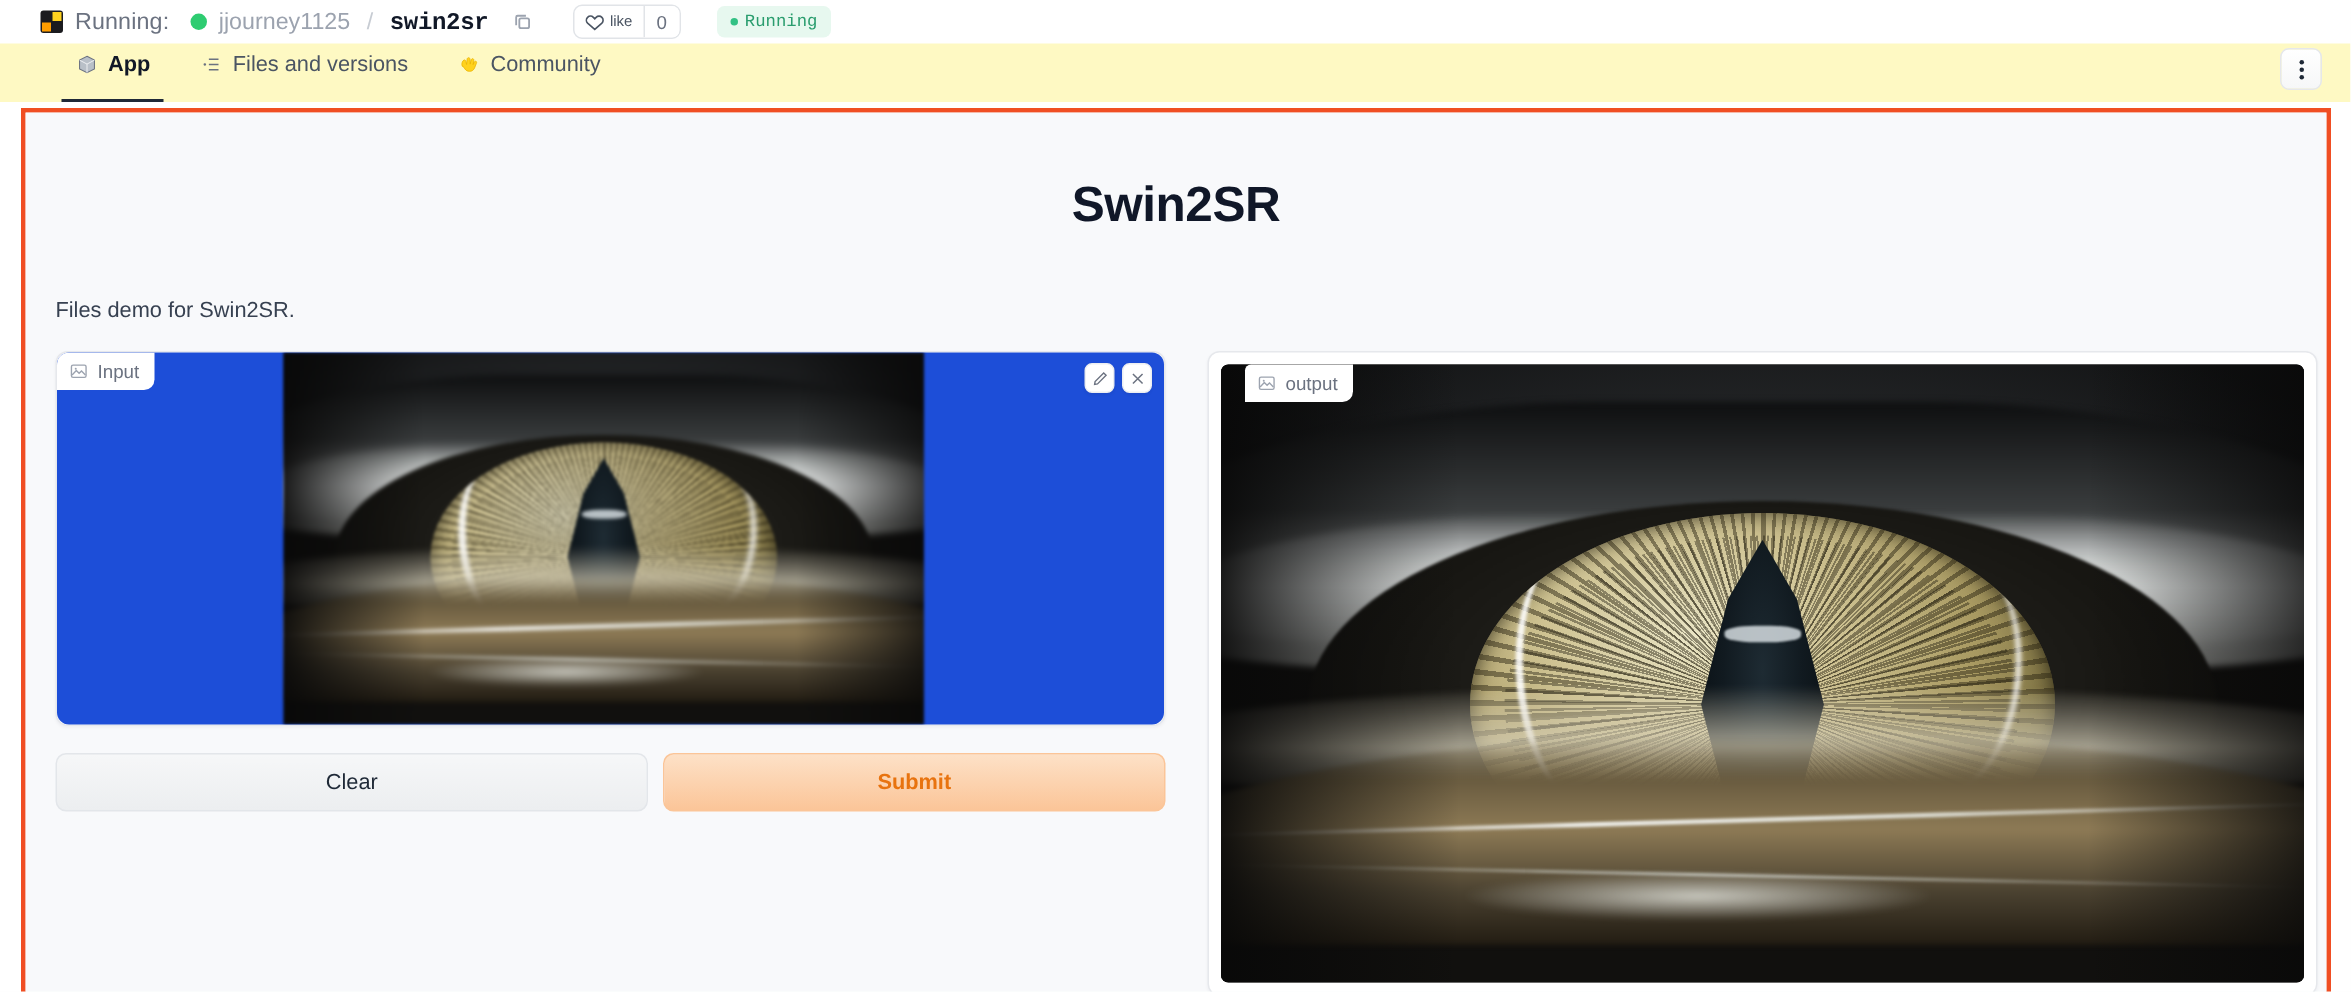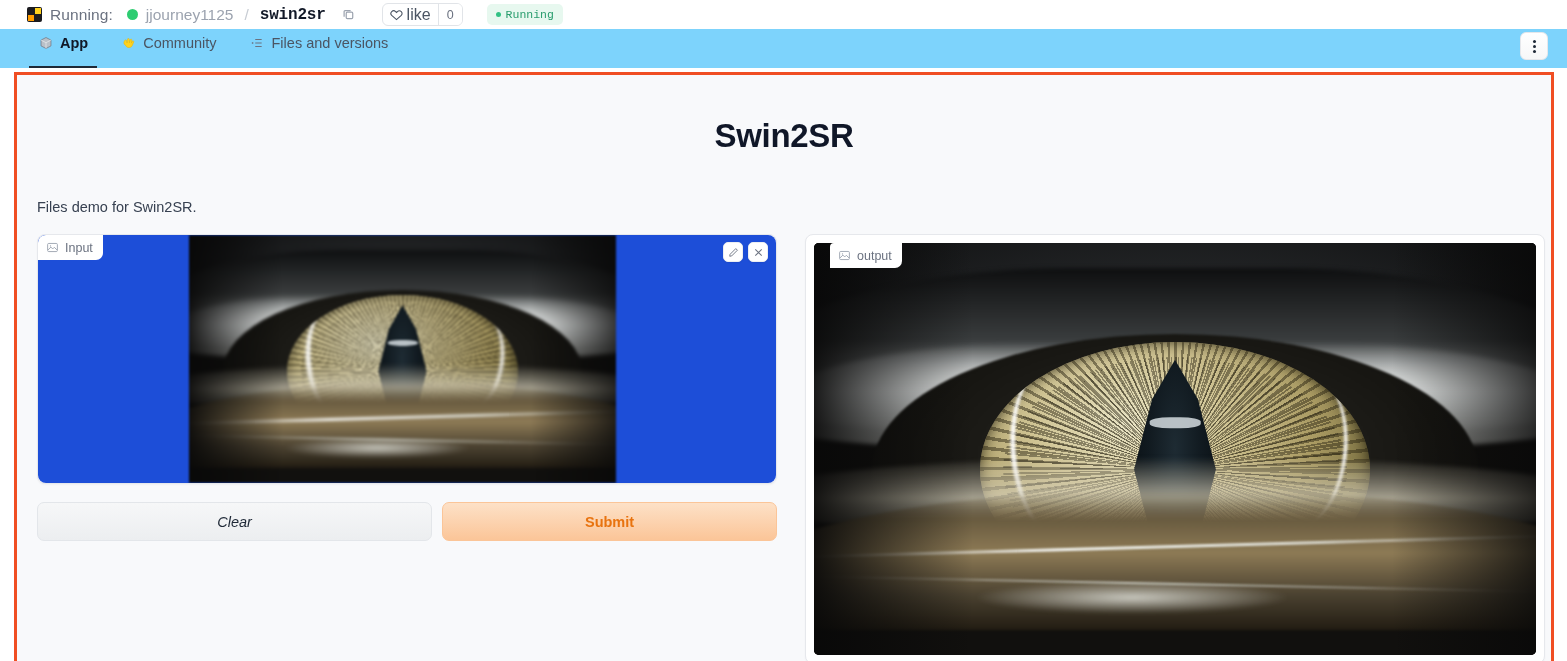--- a/index.html
+++ b/index.html
@@ -73,21 +73,21 @@
     border: 1px solid #e1e4e8;
     border-radius: 6px;
     height: 23px;
     margin-left: 18px;
     overflow: hidden;
     background: #fff;
   }
   .like-btn {
     display: flex; align-items: center; gap: 4px;
     padding: 0 7px 0 7px;
-    font-size: 16px;
+    font-size: 10px;
     color: #4b5563;
     cursor: pointer;
   }
   .like-count {
     display: flex; align-items: center;
     padding: 0 8px;
     font-size: 12.5px;
     color: #6b7280;
     border-left: 1px solid #e1e4e8;
     background: #fff;
@@ -109,22 +109,22 @@
   .running-dot {
     width: 5px; height: 5px; border-radius: 50%;
     background: #32c184;
   }
 
   
   .tabs-row {
     height: 39px;
     display: flex;
     align-items: flex-end;
-    padding-left: 29px;
-    background: #7dd3fc;
+    padding-left: 41px;
+    background: #fef9c3;
     position: relative;
   }
   .tab {
     display: flex;
     align-items: center;
     gap: 7px;
     height: 100%;
     padding: 0 9px 9px 9px;
     font-size: 14.5px;
     color: #4b5563;
@@ -396,21 +396,20 @@
     display: flex; align-items: center; justify-content: center;
     font-size: 14.5px;
     cursor: pointer;
     border: 1px solid transparent;
   }
   .btn-clear {
     width: 420px;
     background: linear-gradient(180deg,#f6f7f8,#eceef0);
     border: 1px solid #e3e6ea;
     color: #1f2937;
-    font-style: italic;
   }
   .btn-submit {
     width: 356px;
     background: linear-gradient(180deg,#fde1c7,#fbc598);
     color: #e8730f;
     font-weight: bold;
     border: 1px solid #fbc598;
     text-align: center;
   }
 
@@ -477,36 +476,36 @@
       <svg width="14" height="14" viewBox="0 0 24 24" fill="#9aa3ad" stroke="#6b7280" stroke-width="1.2">
         <path d="M12 2.6 20.5 7v10L12 21.4 3.5 17V7z" fill="#b9c0c8"></path>
         <path d="M3.5 7 12 11.5 20.5 7M12 11.5v9.9" fill="none" stroke="#eef0f2" stroke-width="1.1"></path>
       </svg>
     </span>
     <span>App</span>
   </div>
 
   <div class="tab">
     <span class="tab-ico">
-      <svg width="15" height="15" viewBox="0 0 24 24">
-        <path d="M5 13c-1-3 .4-6 2-6.6 1.2-.5 1.8.6 2 1.6l.7 3.2.5-5.6c.1-1.2.9-1.8 1.8-1.7.9.1 1.4.9 1.4 1.9l.1 5 1-4.4c.3-1.1 1.1-1.6 1.9-1.4.8.2 1.2 1 1 2.1l-.8 4.2 1.2-2.6c.4-.9 1.2-1.2 1.9-.9.7.3.9 1.2.5 2.1l-2 5c-.9 2.2-2.8 3.6-5.2 3.6-3 0-5-1.6-6-4.2z" fill="#ffd21e" stroke="#e8b200" stroke-width=".8"></path>
-      </svg>
-    </span>
-    <span>Community</span>
-  </div>
-
-  <div class="tab">
-    <span class="tab-ico">
       <svg width="14" height="14" viewBox="0 0 24 24" fill="none" stroke="#6b7280" stroke-width="1.8">
         <path d="M9 6h11M9 12h11M9 18h11"></path>
         <circle cx="4.2" cy="12" r="1.3" fill="#6b7280" stroke="none"></circle>
         <path d="M4.2 12h1.6"></path>
       </svg>
     </span>
     <span>Files and versions</span>
+  </div>
+
+  <div class="tab">
+    <span class="tab-ico">
+      <svg width="15" height="15" viewBox="0 0 24 24">
+        <path d="M5 13c-1-3 .4-6 2-6.6 1.2-.5 1.8.6 2 1.6l.7 3.2.5-5.6c.1-1.2.9-1.8 1.8-1.7.9.1 1.4.9 1.4 1.9l.1 5 1-4.4c.3-1.1 1.1-1.6 1.9-1.4.8.2 1.2 1 1 2.1l-.8 4.2 1.2-2.6c.4-.9 1.2-1.2 1.9-.9.7.3.9 1.2.5 2.1l-2 5c-.9 2.2-2.8 3.6-5.2 3.6-3 0-5-1.6-6-4.2z" fill="#ffd21e" stroke="#e8b200" stroke-width=".8"></path>
+      </svg>
+    </span>
+    <span>Community</span>
   </div>
 
   <div class="kebab-btn">
       <span></span>
     </div>
 </div>
 
 <div class="frame">
   <div class="load-bar"></div>
 

